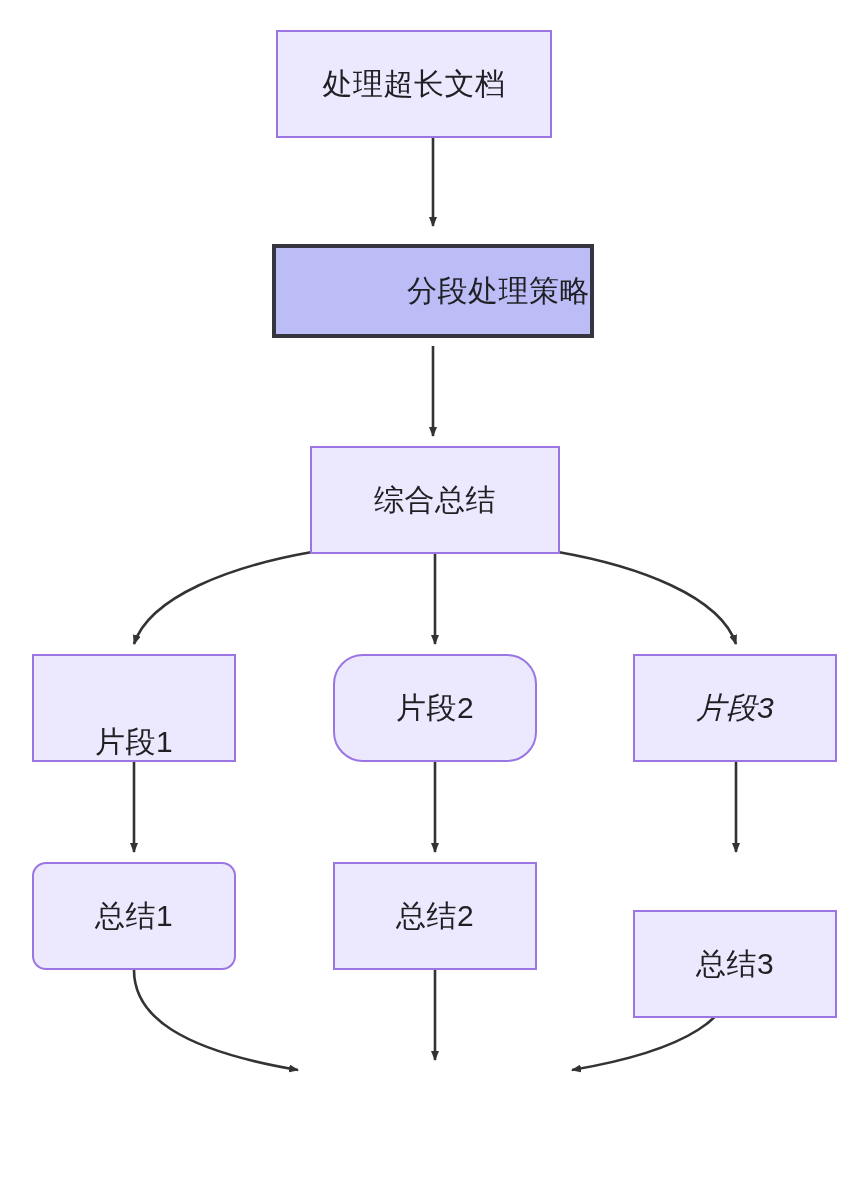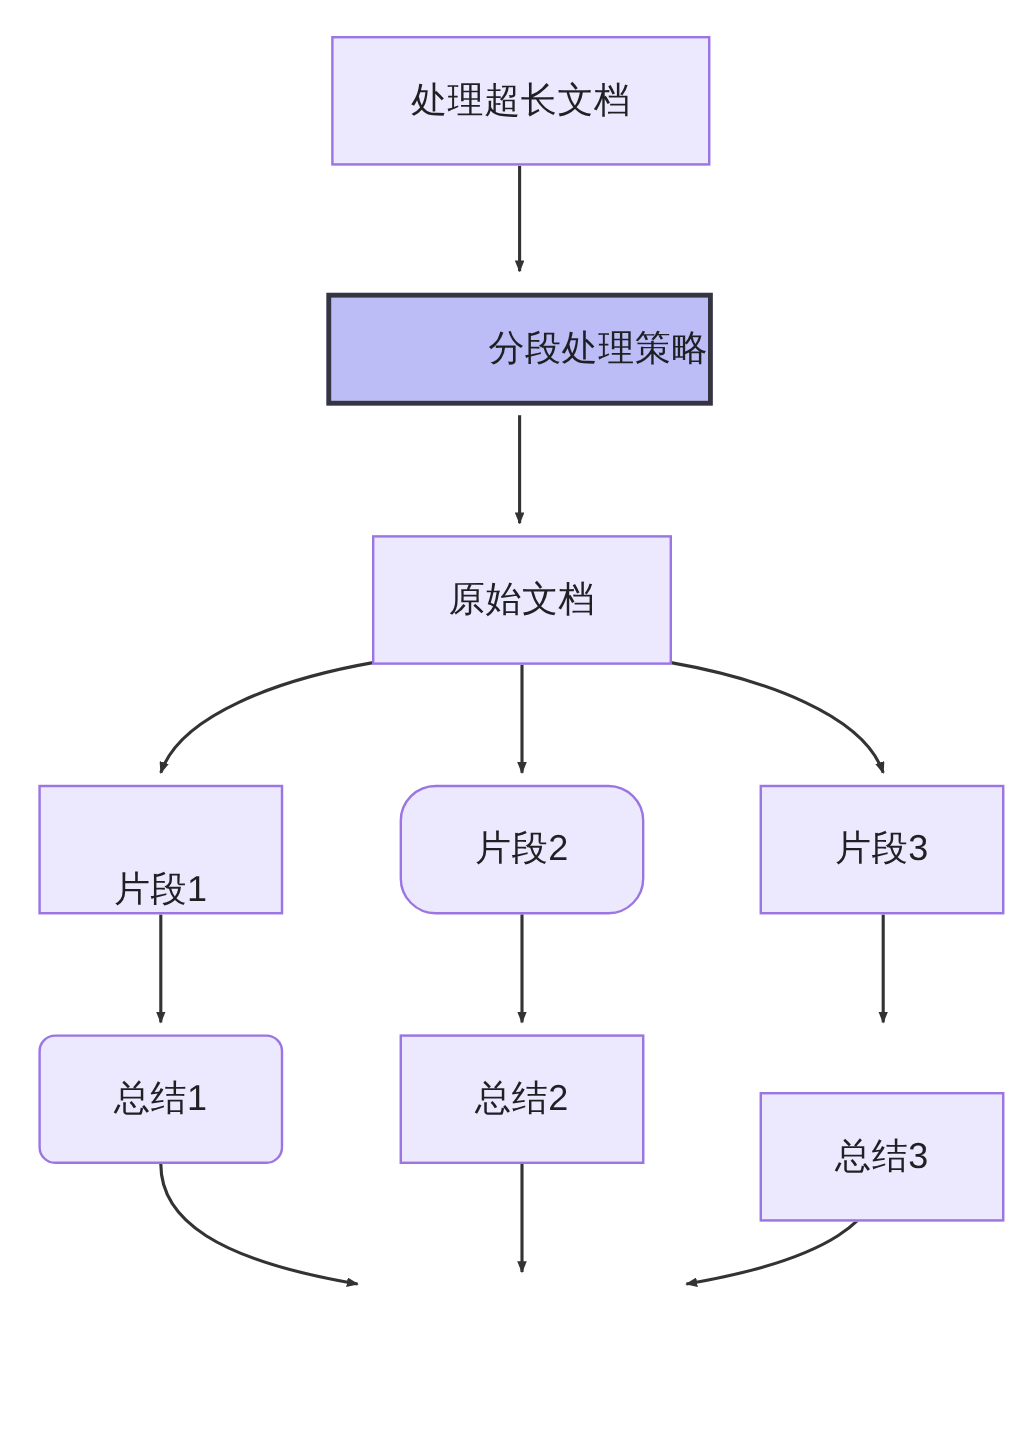--- a/index.html
+++ b/index.html
@@ -45,26 +45,26 @@
   }
   .node-strong {
     background: #bcbcf7;
     border: 4px solid #35353f;
   }
   .node-final {
     background: #90ef9a;
     border: 4px solid #35353f;
   }
   
-  #node-root        { left: 276px; top: 30px;   width: 316px; height: 108px; }
+  #node-root        { left: 276px; top: 30px;   width: 276px; height: 108px; }
   #node-strategy    { left: 272px; top: 244px;  width: 322px; height: 94px; justify-content: flex-end; }
   #node-source      { left: 310px; top: 446px;  width: 250px; height: 108px; }
   #node-chunk-1     { left: 32px;  top: 654px;  width: 204px; height: 108px; align-items: flex-end; }
   #node-chunk-2     { left: 333px; top: 654px;  width: 204px; height: 108px; border-radius: 30px; }
-  #node-chunk-3     { left: 633px; top: 654px;  width: 204px; height: 108px; }
+  #node-chunk-3     { left: 633px; top: 654px;  width: 204px; height: 108px; font-style: italic; }
   #node-summary-1   { left: 32px;  top: 862px;  width: 204px; height: 108px; border-radius: 14px; }
   #node-summary-2   { left: 333px; top: 862px;  width: 204px; height: 108px; align-items: center; }
   #node-summary-3   { left: 633px; top: 862px;  width: 204px; height: 108px; margin-top: 48px; }
   #node-final       { left: 308px; top: 1070px; width: 250px; height: 108px; }
 </style>
 </head>
 <body>
 
 <div id="diagram-canvas">
 
@@ -100,21 +100,21 @@
 
   <div class="node node-default" id="node-root">
     <span>处理超长文档</span>
   </div>
 
   <div class="node node-strong" id="node-strategy">
     <span>分段处理策略</span>
   </div>
 
   <div class="node node-default" id="node-source">
-    <span>原始文档</span>
+    <span>综合总结</span>
   </div>
 
   <div class="node node-default" id="node-chunk-1">
     <span>片段1</span>
   </div>
 
   <div class="node node-default" id="node-chunk-2">
     <span>片段2</span>
   </div>
 

